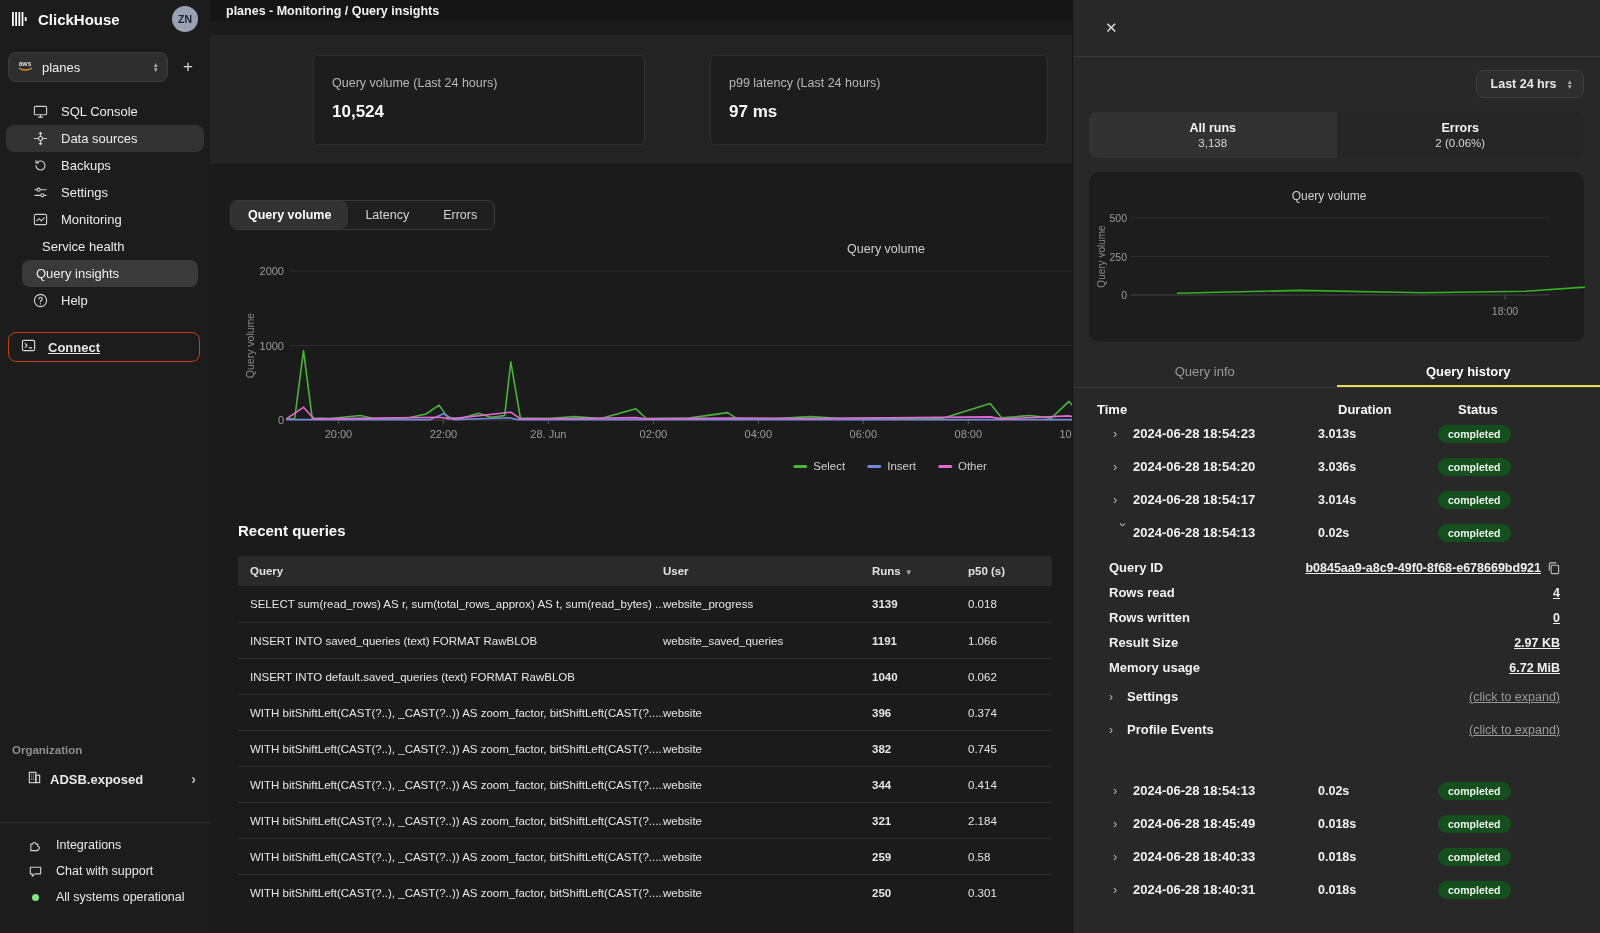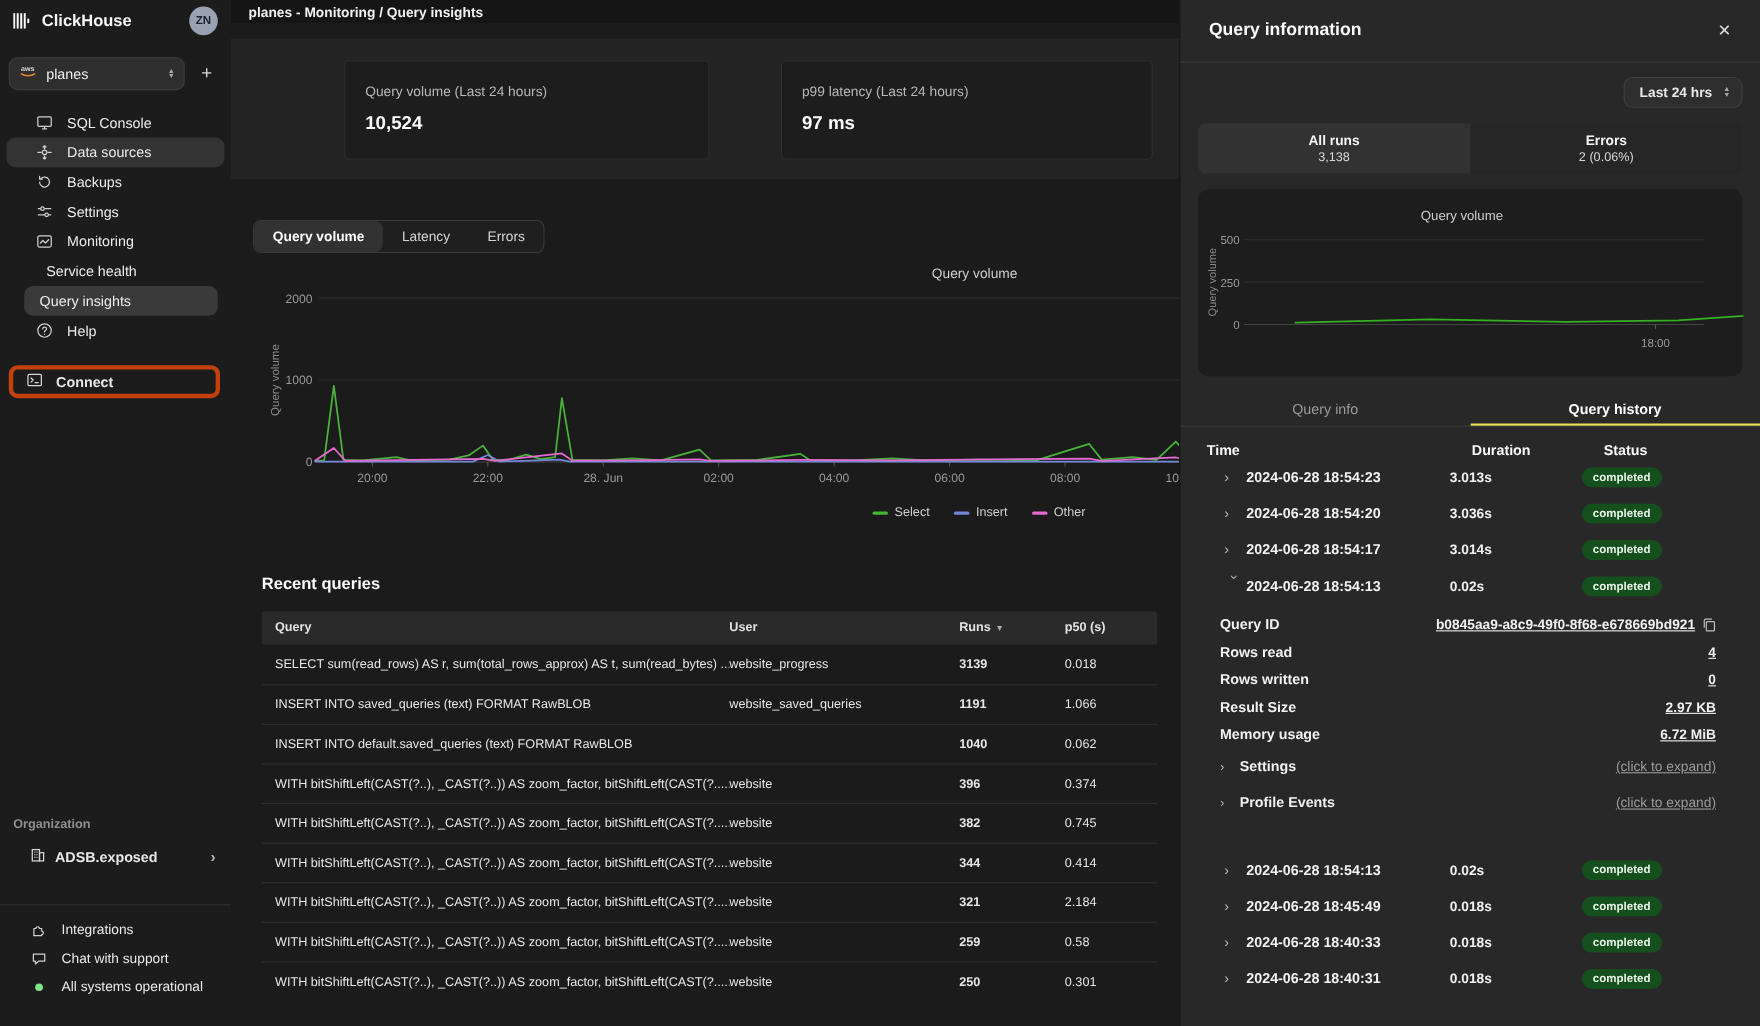--- a/index.html
+++ b/index.html
@@ -20,22 +20,22 @@
   .service-select .lbl { flex:1; font-size:13px; color:#f0f0f0; }
   .updown { display:flex; flex-direction:column; line-height:5px; font-size:6.5px; color:#aaa; }
   .plus-btn { width:24px; text-align:center; font-size:17px; color:#d8d8d8; cursor:pointer; }
   .nav { margin-top:16px; }
   .nav-item { display:flex; align-items:center; height:27px; padding:0 10px 0 26px; gap:13px;
     font-size:13px; color:#ececec; cursor:pointer; border-radius:8px; margin:0 6px; }
   .nav-item.active { background:#333333; }
   .nav-item.sub { padding-left:36px; }
   .nav-item.sub.active { background:#3a3a3a; margin-left:22px; margin-right:12px; padding-left:14px; }
   .nav-item .ic { width:16px; height:16px; display:flex; align-items:center; justify-content:center; color:#c9c9c9; }
-  .connect-btn { margin:18px 10px 0 8px; height:30px; border:4px solid #c2410c; border-radius:8px;
-    display:flex; align-items:center; gap:12px; padding:0 12px; font-size:13px; font-weight:bold; cursor:pointer; }
+  .connect-btn { margin:18px 10px 0 8px; height:30px; border:1px solid #c2410c; border-radius:8px;
+    display:flex; align-items:center; gap:12px; padding:0 12px; font-size:13px; font-weight:bold; cursor:pointer;text-decoration:underline; }
   .org-label { position:absolute; left:12px; top:744px; font-size:11.5px; color:#8f8f8f; font-weight:bold; }
   .org-row { position:absolute; left:0; top:764px; width:210px; height:30px; display:flex; align-items:center;
     padding:0 14px 0 27px; gap:8px; font-size:13px; font-weight:bold; cursor:pointer; }
   .org-row .chev { margin-left:auto; color:#bbb; font-size:14px; }
   .side-div { position:absolute; left:0; top:822px; width:210px; border-top:1px solid #2e2e2e; }
   .side-footer { position:absolute; left:0; top:832px; width:210px; }
   .foot-item { display:flex; align-items:center; height:26px; padding:0 10px 0 27px; gap:13px; font-size:12.5px; cursor:pointer; }
   .foot-item .ic { width:16px; display:flex; justify-content:center; color:#c9c9c9; }
   .status-dot { width:7px; height:7px; border-radius:50%; }
 
@@ -387,21 +387,20 @@
             <div>website</div>
             <div class="runs">250</div>
             <div>0.301</div>
           </div>
         </div>
     </div>
   </div>
 
   <div class="panel">
     <div class="panel-head">
-      <span class="panel-title">Query information</span>
       <span class="close-x">✕</span>
     </div>
     <div class="range-row">
       <div class="range-select">
         <span>Last 24 hrs</span>
         <span class="updown">
             <span>▲</span>
             <span>▼</span>
           </span>
       </div>

